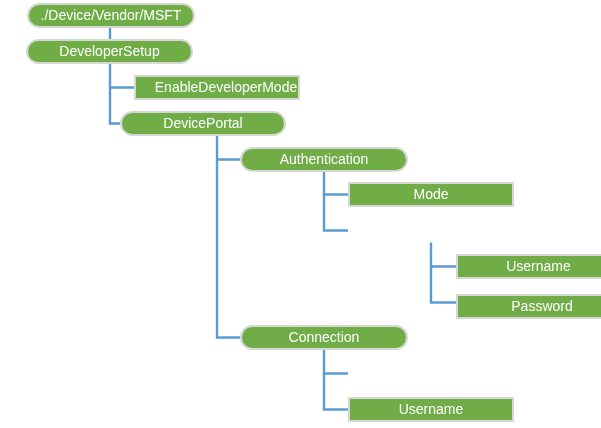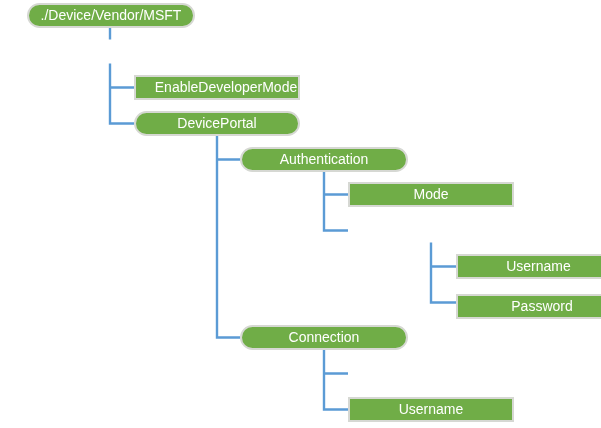--- a/index.html
+++ b/index.html
@@ -35,21 +35,21 @@
     text-align: center;
     white-space: nowrap;
     overflow: hidden;
   }
   .pill { border-radius: 13px; }
   .rect { border-radius: 0; }
 
   .n0  { left: 3px;   top: 3px;   width: 168px; }
   .n1  { left: 2px;   top: 39px;  width: 167px; }
   .n2  { left: 110px; top: 75px;  width: 166px; padding-left: 18px; }
-  .n3  { left: 110px; top: 111px; width: 166px; }
+  .n3  { left: 96px; top: 111px; width: 166px; }
   .n4  { left: 216px; top: 147px; width: 168px; }
   .n5  { left: 324px; top: 182px; width: 166px; text-align: center; }
   .n6  { left: 324px; top: 218px; width: 166px; }
   .n7  { left: 432px; top: 254px; width: 165px; }
   .n8  { left: 432px; top: 294px; width: 172px; }
   .n9  { left: 216px; top: 325px; width: 168px; }
   .n10 { left: 324px; top: 361px; width: 166px; }
   .n11 { left: 324px; top: 397px; width: 166px; }
 </style>
 </head>
@@ -68,20 +68,21 @@
 
       <path d="M300,171.5 V230.5 H324 M300,194.5 H324"></path>
 
       <path d="M407,242.5 V302.5 H432 M407,266.5 H432"></path>
 
       <path d="M300,349.5 V409.5 H324 M300,373.5 H324"></path>
     </g>
   </svg>
 
   <div class="node pill n0">./Device/Vendor/MSFT</div>
+  <div class="node pill n1">DeveloperSetup</div>
   <div class="node rect n2">EnableDeveloperMode</div>
   <div class="node pill n3">DevicePortal</div>
   <div class="node pill n4">Authentication</div>
   <div class="node rect n5">Mode</div>
   <div class="node rect n7">Username</div>
   <div class="node rect n8">Password</div>
   <div class="node pill n9">Connection</div>
   <div class="node rect n11">Username</div>
 
 </div>

